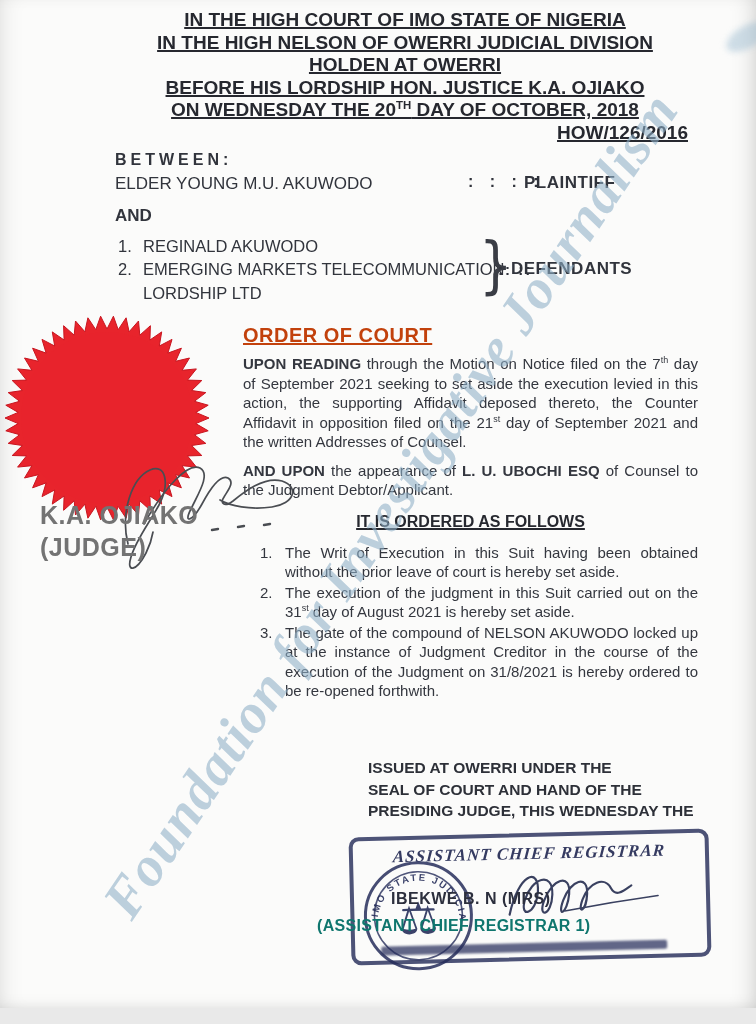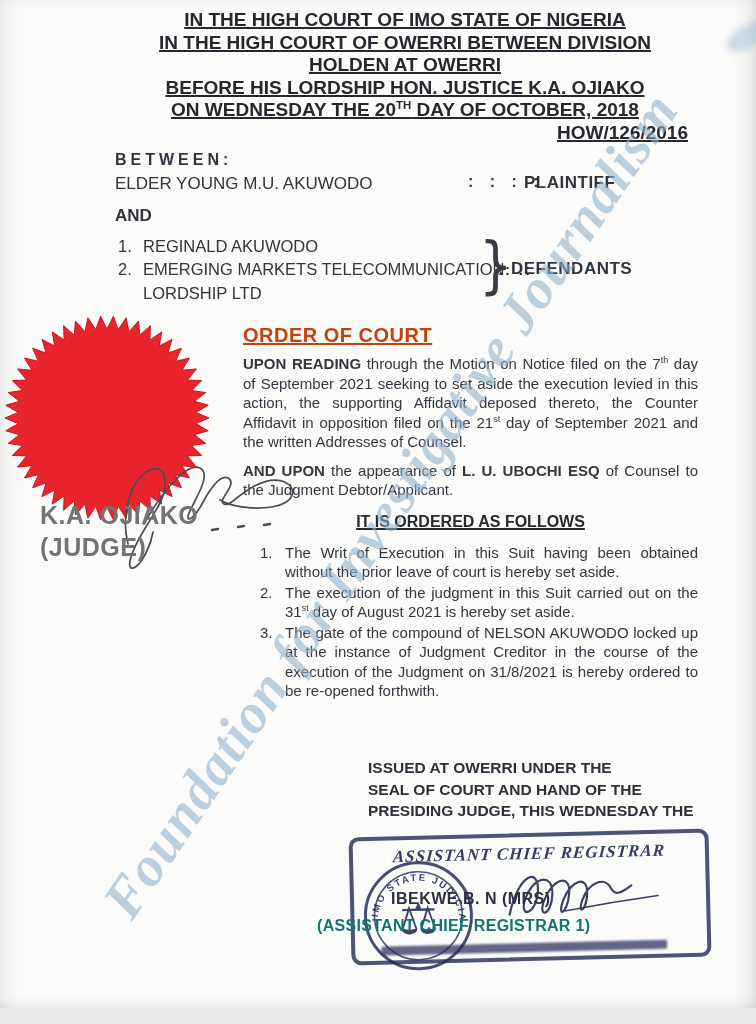--- a/index.html
+++ b/index.html
@@ -82,21 +82,21 @@
   .corner-smudge{position:absolute;right:-14px;top:26px;width:46px;height:22px;border-radius:50%;
     background:rgba(150,183,206,.45);filter:blur(3px);transform:rotate(-30deg);z-index:6;}
 </style>
 </head>
 <body>
 
 <div class="page">
 
   <div class="header">
     <div><span class="u">IN THE HIGH COURT OF IMO STATE OF NIGERIA</span></div>
-    <div><span class="u">IN THE HIGH COURT OF OWERRI BETWEEN DIVISION</span></div>
+    <div><span class="u">IN THE HIGH NELSON OF OWERRI JUDICIAL DIVISION</span></div>
     <div><span class="u">HOLDEN AT OWERRI</span></div>
     <div><span class="u">BEFORE HIS LORDSHIP HON. JUSTICE K.A. OJIAKO</span></div>
     <div>
       <span class="u"><span>ON WEDNESDAY THE 20</span><sup>TH</sup><span> DAY OF OCTOBER, 2018</span></span>
     </div>
     <div class="case"><span class="u">HOW/126/2016</span></div>
   </div>
 
   <div class="abs between">BETWEEN:</div>
   <div class="abs pl-name">ELDER YOUNG M.U. AKUWODO</div>

